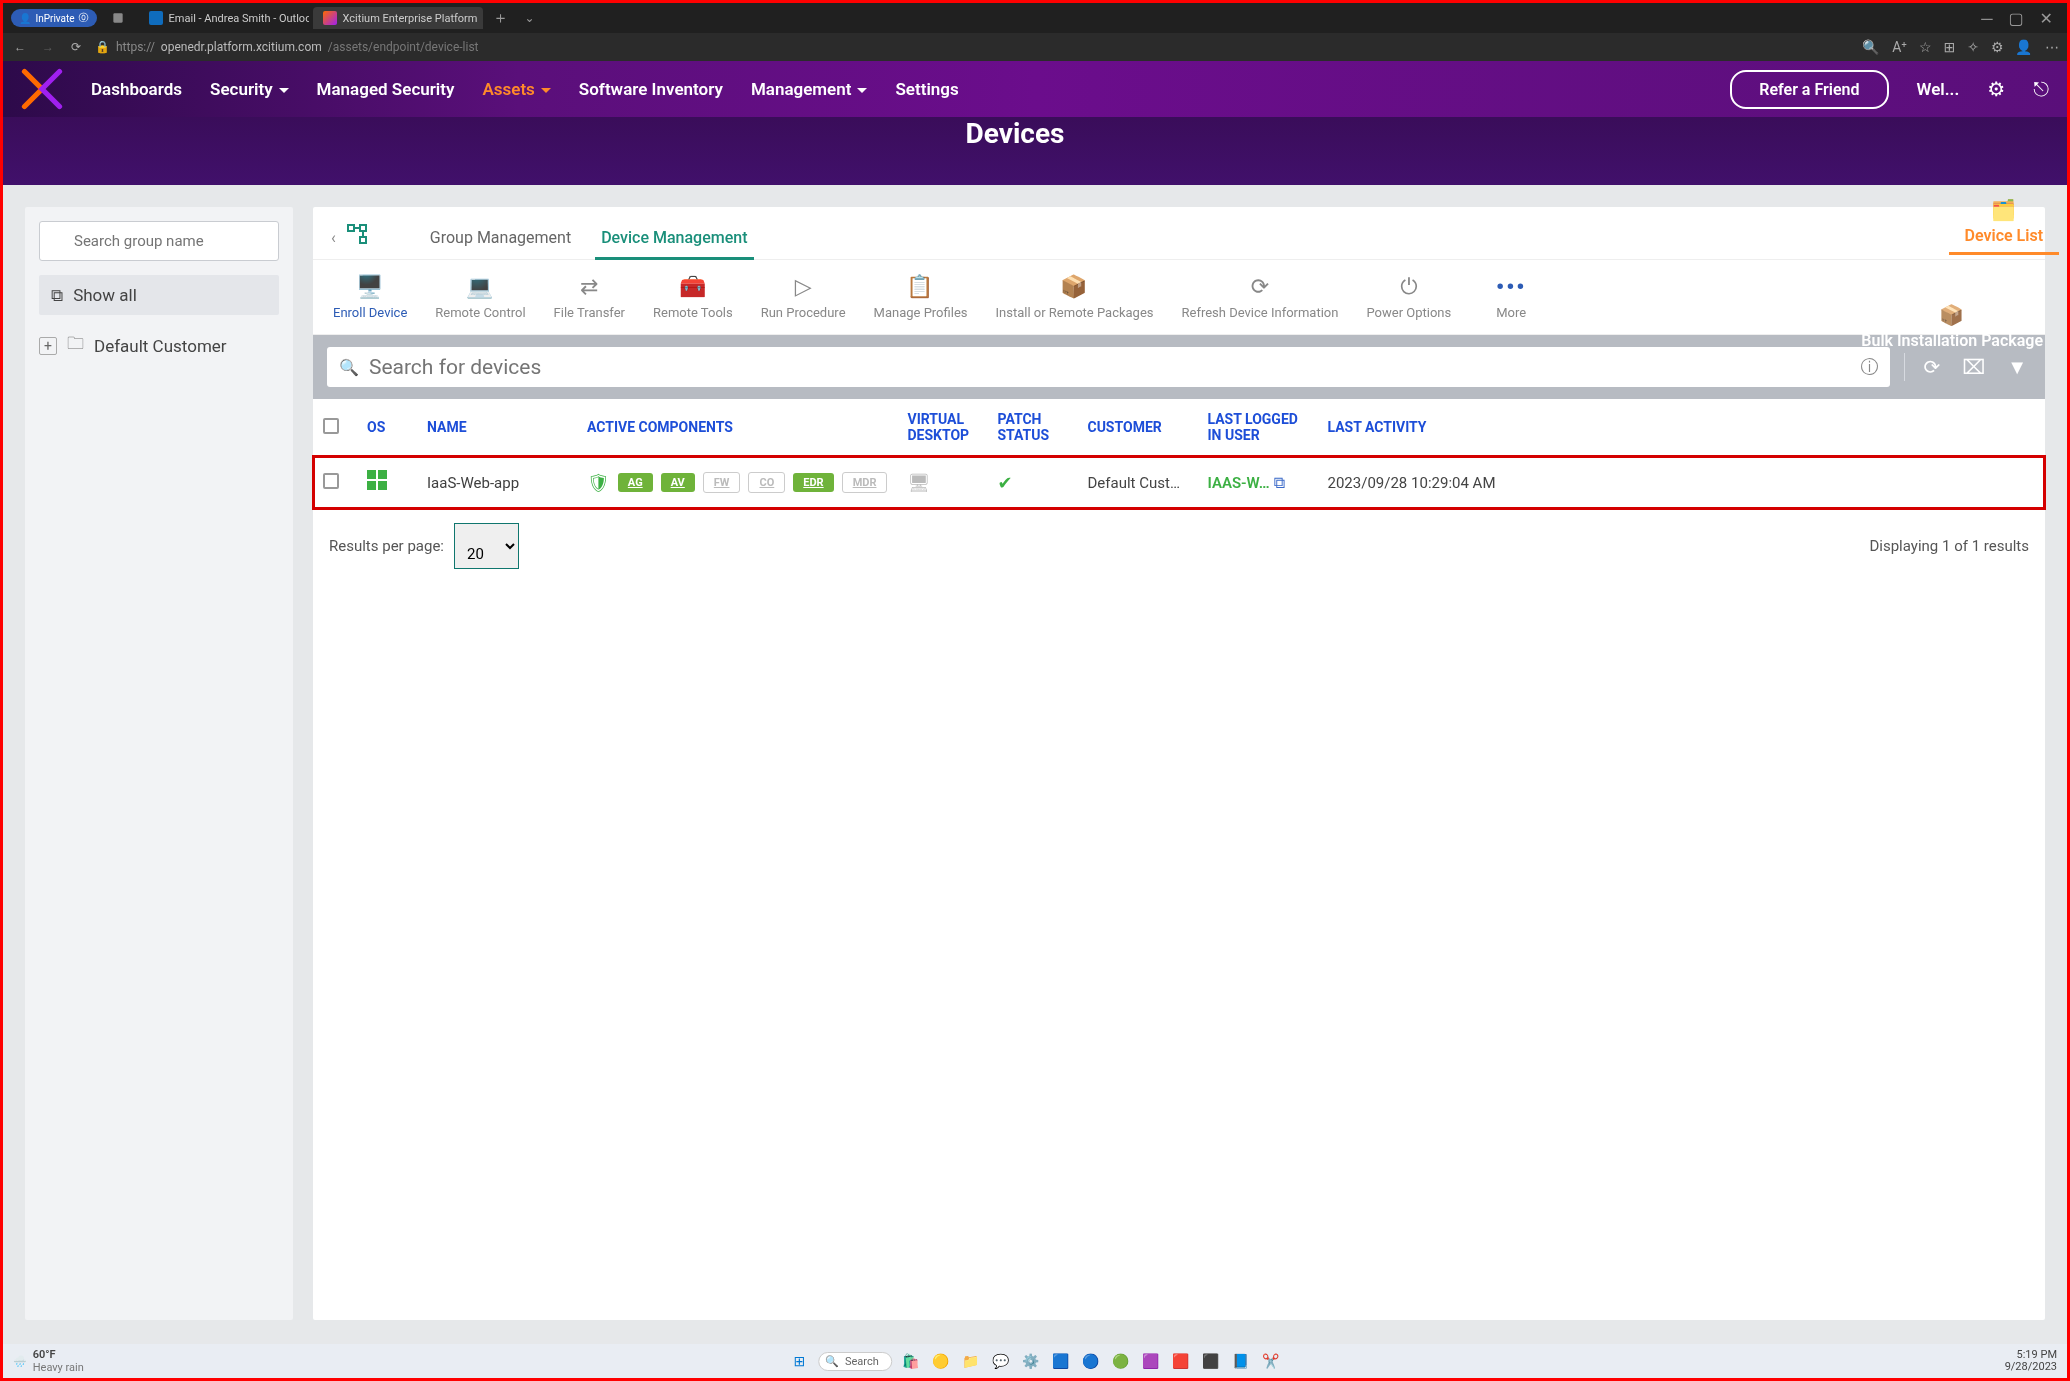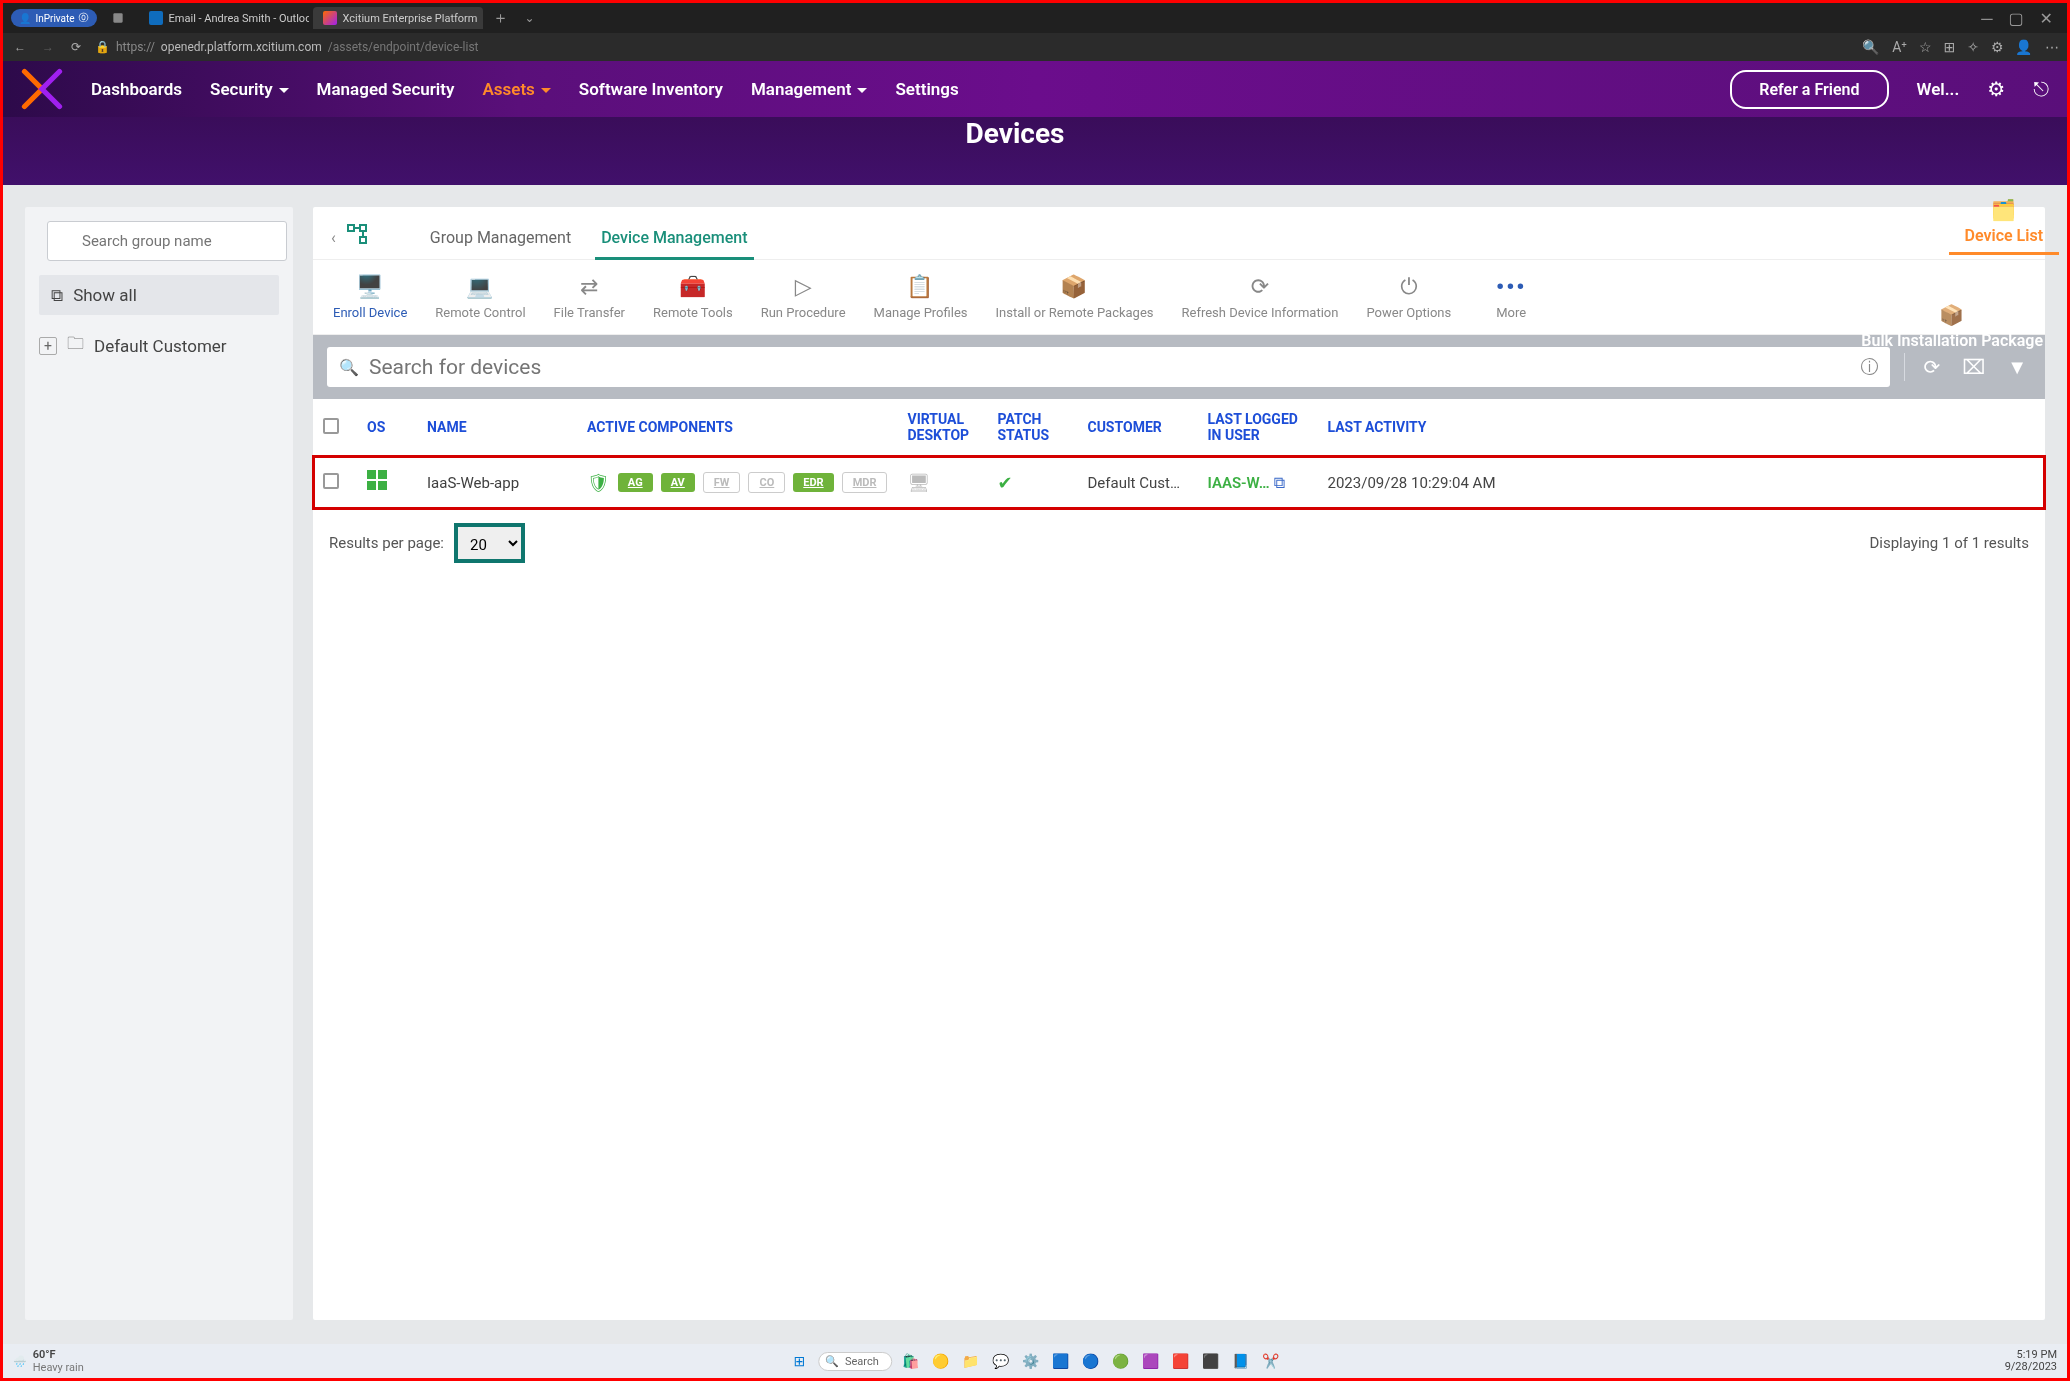--- a/index.html
+++ b/index.html
@@ -32,21 +32,21 @@
 .subnav { background: linear-gradient(180deg, #3a0d5a 0%, #41106b 100%); height: 68px; display: flex; align-items: flex-end; padding: 0 24px; gap: 48px; color: #fff; position: relative; flex-direction: column; }
 .subnav .page-title { font-size: 28px; font-weight: 700; align-self: center; margin-right: 40px; }
 .subnav .subtab { display: flex; flex-direction: column; align-items: center; gap: 4px; padding-bottom: 10px; font-size: 16px; font-weight: 600; position: relative; }
 .subnav .subtab.active { color: #ff8a2a; }
 .subnav .subtab.active::after { content: ""; position: absolute; bottom: 0; left: -16px; right: -16px; height: 3px; background: #ff8a2a; }
 .subnav .sub-icon { font-size: 20px; opacity: .9; }
 
 .content-row { display: flex; gap: 20px; padding: 22px; height: calc(100% - 56px - 68px - 36px); }
 .sidebar { width: 268px; background: #f2f3f5; border-radius: 2px; display: flex; flex-direction: column; }
 .sidebar .search-wrap { padding: 14px; }
-.sidebar .searchbox { width: 100%; border: 1px solid #c9ccd1; border-radius: 3px; padding: 10px 12px 10px 34px; font-size: 15px; background: #fff; position: relative; margin-left: 8px; }
+.sidebar .searchbox { width: 100%; border: 1px solid #c9ccd1; border-radius: 3px; padding: 10px 12px 10px 34px; font-size: 15px; background: #fff; position: relative; }
 .sidebar .search-wrap-inner { position: relative; }
 .sidebar .search-wrap-inner .mag { position: absolute; left: 10px; top: 10px; color: #888; }
 .sidebar .showall { background: #e4e6ea; margin: 0 14px 6px 14px; padding: 10px 12px; font-size: 17px; color: #444; display: flex; align-items: center; gap: 10px; border-radius: 2px;}
 .sidebar .tree-item { padding: 10px 14px; font-size: 17px; color: #444; display: flex; align-items: center; gap: 10px; }
 .sidebar .tree-item .expander { width: 18px; height: 18px; border: 1px solid #aaa; display: flex; align-items: center; justify-content: center; font-size: 14px; color: #666; border-radius: 2px;}
 .sidebar .tree-item .folder { color: #777; }
 
 .main { flex: 1; background: #fff; border-radius: 2px; display: flex; flex-direction: column; min-width: 0; }
 .main .crumb-row { display: flex; align-items: center; gap: 18px; padding: 8px 18px 0 18px; height: 52px; }
 .main .crumb-row .tree-ico { color: #1a8f7a; font-size: 22px; }
@@ -76,21 +76,21 @@
 .main .comp-row { display: flex; gap: 8px; align-items: center; }
 .main .shield-i { color: #3cb043; font-size: 18px; }
 .main .badge { font-size: 11px; font-weight: 700; padding: 3px 10px; border-radius: 3px; color: #fff; text-decoration: underline; }
 .main .b-on { background: #6fb33a; }
 .main .b-off { background: #fff; border: 1px solid #ccc; color: #bbb; }
 .main .vd-icon { color: #bbb; font-size: 18px; }
 .main .patch-ok { color: #3cb043; font-size: 18px; }
 .main .user-link { color: #3cb043; font-weight: 600; }
 .main .ext-icon { color: #3968c8; font-size: 16px; margin-left: 4px;}
 .main .pager { display: flex; align-items: center; padding: 14px 16px; font-size: 15px; color: #555; gap: 10px; }
-.main .pager select { padding: 8px 18px 4px 8px; border: 4px solid #0f766e; font-size: 15px; }
+.main .pager select { padding: 20px 18px 4px 8px; border: 1px solid #0f766e; font-size: 15px; }
 .main .pager .disp { margin-left: auto; }
 
 
 .taskbar { position: absolute; bottom: 0; left: 0; right: 0; height: 34px; background: #e9edf3; display: flex; align-items: center; padding: 0 10px; font-size: 11px; color: #444; }
 .taskbar .weather { display: flex; align-items: center; gap: 6px; }
 .taskbar .center-icons { position: absolute; left: 50%; transform: translateX(-50%); display: flex; gap: 8px; align-items: center; }
 .taskbar .center-icons .tb-i { width: 22px; height: 22px; border-radius: 4px; display: flex; align-items: center; justify-content: center; font-size: 14px; }
 .taskbar .searchpill { background: #fff; border: 1px solid #ccc; border-radius: 14px; padding: 2px 12px 2px 6px; display: flex; align-items: center; gap: 6px; font-size: 11px; color: #666; }
 .taskbar .clock { margin-left: auto; text-align: right; line-height: 1.1; }
 

